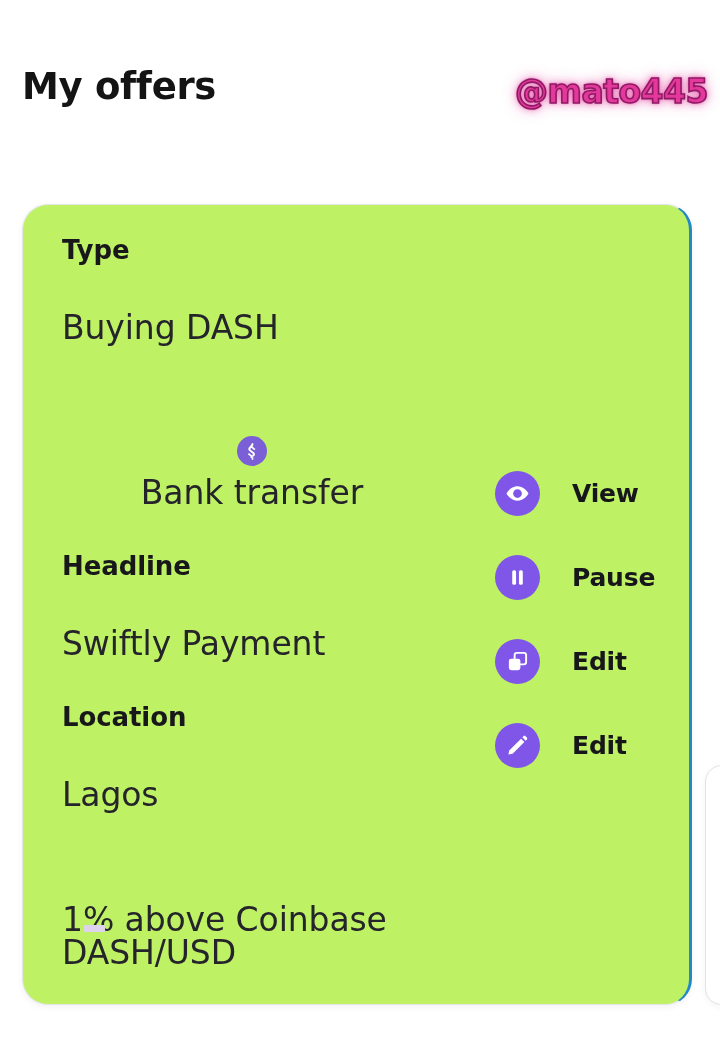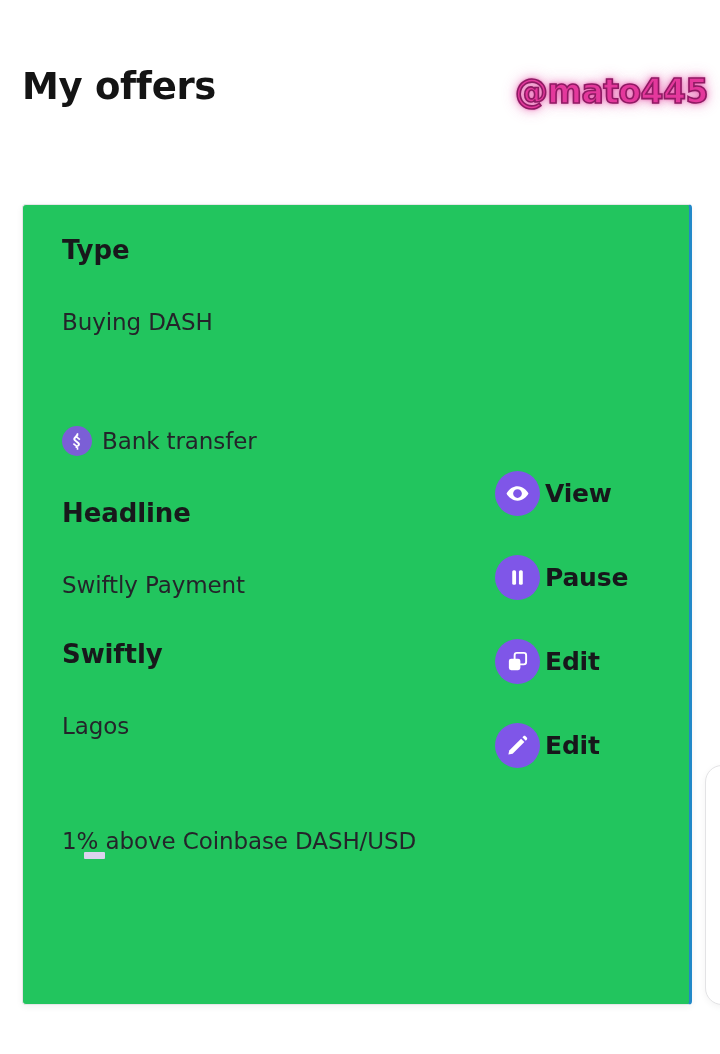--- a/index.html
+++ b/index.html
@@ -59,24 +59,24 @@
     width: 720px;
     height: 810px;
   }
   .offer-card {
     position: absolute;
     top: 0;
     left: 22px;
     width: 670px;
     height: 801px;
     box-sizing: border-box;
-    background: #22c55e;
+    background: #bef264;
     border: 1px solid #e6e6e8;
     border-right: 3px solid #2288c8;
-    border-radius: 4px;
+    border-radius: 26px;
     box-shadow: 0 2px 7px rgba(0,0,0,0.055);
   }
   .offer-card-next {
     position: absolute;
     top: 561px;
     left: 705px;
     width: 120px;
     height: 240px;
     box-sizing: border-box;
     background: #ffffff;
@@ -101,33 +101,34 @@
   }
   .field { margin: 0; }
   .field-label {
     font-size: 26px;
     font-weight: 700;
     color: #18181b;
     line-height: 1;
     letter-spacing: -0.1px;
   }
   .field-value {
-    font-size: 23px;
+    font-size: 33px;
     font-weight: 400;
     color: #24242a;
     line-height: 1;
     letter-spacing: -0.1px;
   }
   .sp-1 { height: 48px; }   
   .sp-2 { height: 44px; }   
 
   .pay-row {
     display: flex;
     align-items: center;
     gap: 10px;
+    flex-direction: column;
   }
   .pay-icon {
     width: 30px;
     height: 30px;
     border-radius: 50%;
     background: #7b5fd6;
     display: flex;
     align-items: center;
     justify-content: center;
     flex: 0 0 auto;
@@ -148,21 +149,21 @@
   
   .actions {
     position: absolute;
     left: 472px;
     top: 266px;
     width: 190px;
   }
   .action {
     display: flex;
     align-items: center;
-    gap: 5px;
+    gap: 32px;
     height: 45px;
     margin-bottom: 39px;
   }
   .action:last-child { margin-bottom: 0; }
   .action-icon {
     width: 45px;
     height: 45px;
     border-radius: 50%;
     background: #7f56e8;
     display: flex;
@@ -219,21 +220,21 @@
 
         <div class="field">
           <div class="field-label">Headline</div>
           <div class="sp-1"></div>
           <div class="field-value">Swiftly Payment</div>
         </div>
 
         <div class="sp-2"></div>
 
         <div class="field">
-          <div class="field-label">Swiftly</div>
+          <div class="field-label">Location</div>
           <div class="sp-1"></div>
           <div class="field-value">Lagos</div>
         </div>
 
         <div class="sp-2"></div>
 
         <div class="field rate-wrap">
           <div class="sp-1"></div>
           <div class="rate-wrap">
             <div class="field-value">1% above Coinbase DASH/USD</div>

